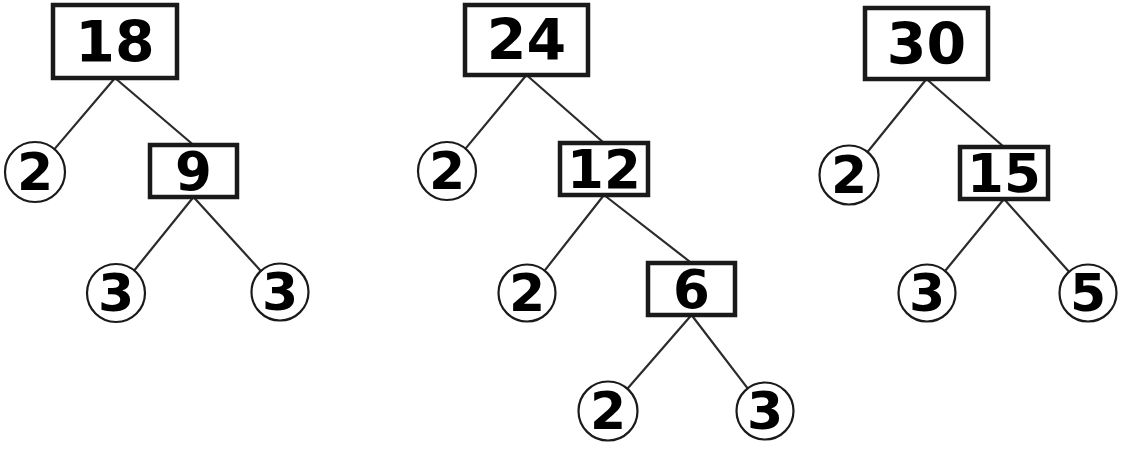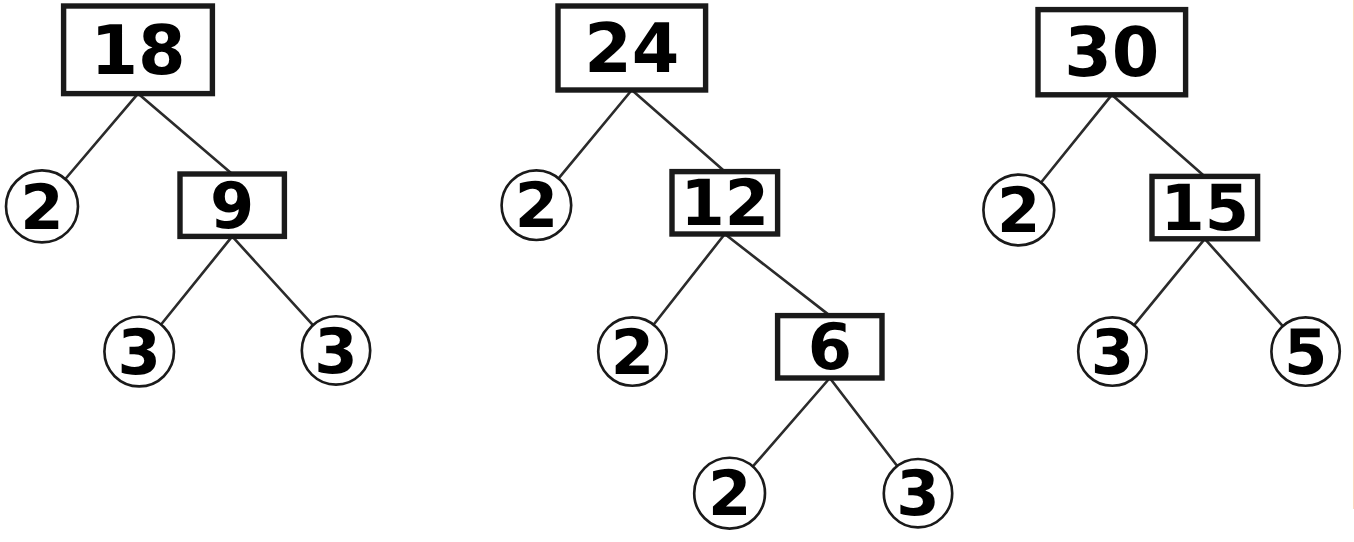--- a/index.html
+++ b/index.html
@@ -4,21 +4,21 @@
 <style>
   html, body {
     margin: 0;
     padding: 0;
     background: #ffffff;
   }
   .diagram-wrap {
     width: 1128px;
     height: 452px;
     position: relative;
-    background: #f97316;
+    background: #000000;
     overflow: hidden;
   }
   svg text {
     font-family: "DejaVu Sans", "Liberation Sans", sans-serif;
     font-weight: 600;
     user-select: none;
   }
 </style>
 </head>
 <body>

